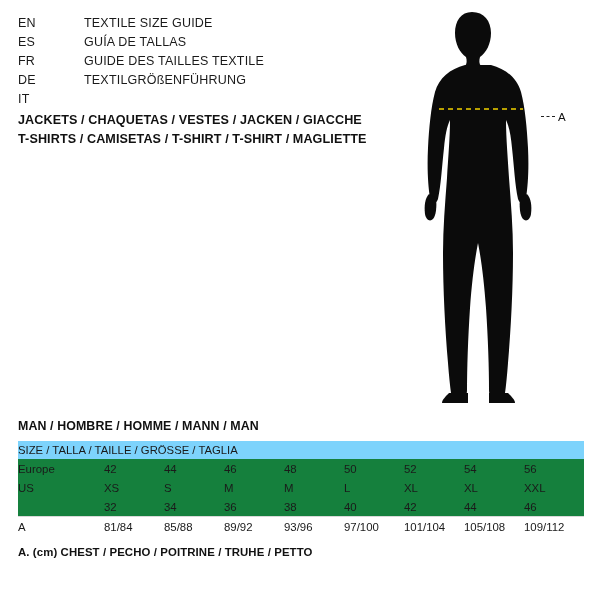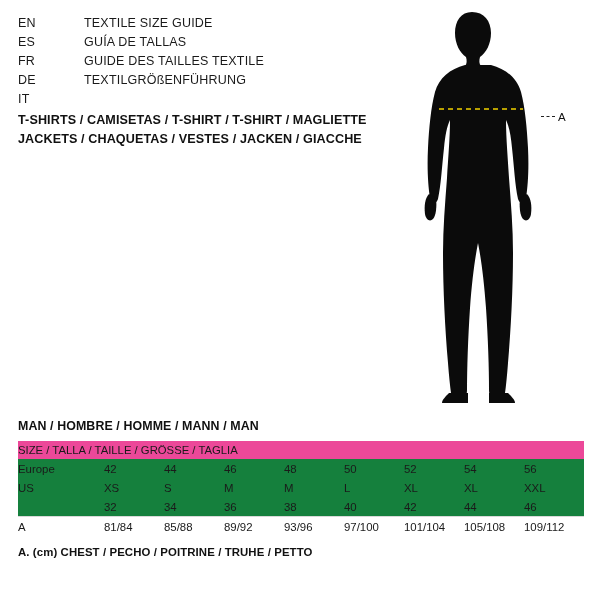--- a/index.html
+++ b/index.html
@@ -118,21 +118,21 @@
   }
   td.label-cell {
     width: 86px;
     padding-left: 4px;
   }
   td.val-cell {
     width: 60px;
     text-align: left;
   }
   tr.header-row td {
-    background: #ec4899;
+    background: #7dd3fc;
     font-size: 11.3px;
     height: 18px;
   }
   tr.shade td {
     background: #15803d;
   }
   tr.last-row td {
     background: #ffffff;
     border-top: 1px solid #d9d9d9;
   }
@@ -169,22 +169,22 @@
     <div class="lang-row">
       <span class="lang-code">DE</span>
       <span class="lang-title">TEXTILGRÖßENFÜHRUNG</span>
     </div>
     <div class="lang-row">
       <span class="lang-code">IT</span>
     </div>
   </div>
 
   <div class="cat-block">
+    <div class="cat-line">JACKETS / CHAQUETAS / VESTES / JACKEN / GIACCHE</div>
     <div class="cat-line">T-SHIRTS / CAMISETAS / T-SHIRT / T-SHIRT / MAGLIETTE</div>
-    <div class="cat-line">JACKETS / CHAQUETAS / VESTES / JACKEN / GIACCHE</div>
   </div>
 
   <div class="figure-wrap">
     <svg width="200" height="400" viewBox="0 0 200 400">
 
       <path d="M77,4 C66,4 60,13 60,25 C60,36 65,45 71,49 C72,52 72,56 70,58 L86,58 C84,56 84,52 85,49 C91,45 96,36 96,25 C96,13 89,4 77,4 Z" fill="#0b0b0b"></path>
 
       <path d="M70,57
                C55,61 44,70 40,84
                C36,99 34,120 33,140

